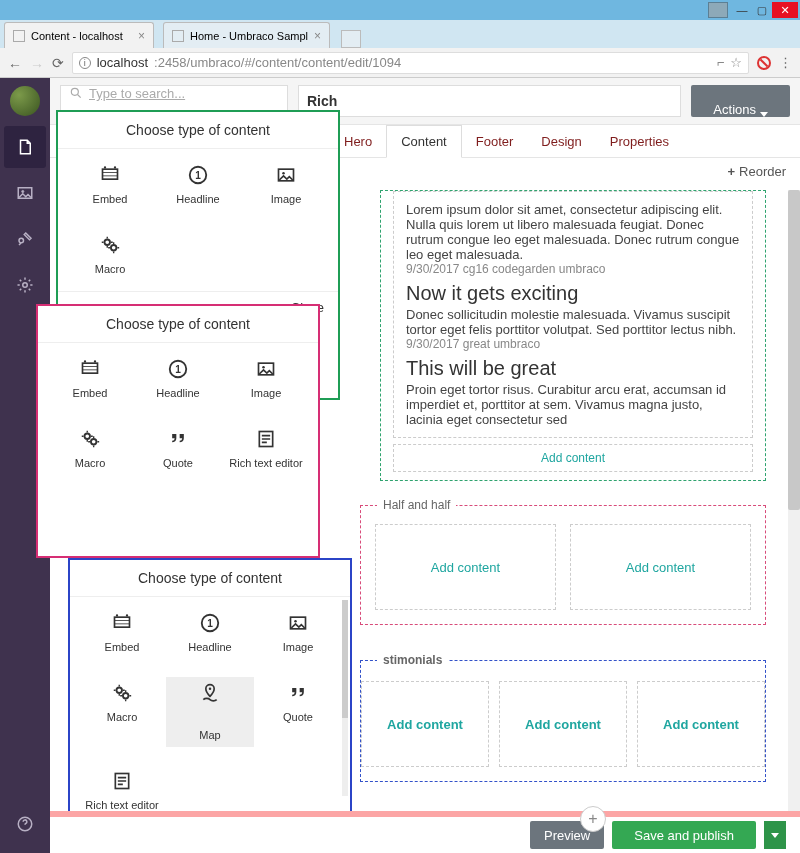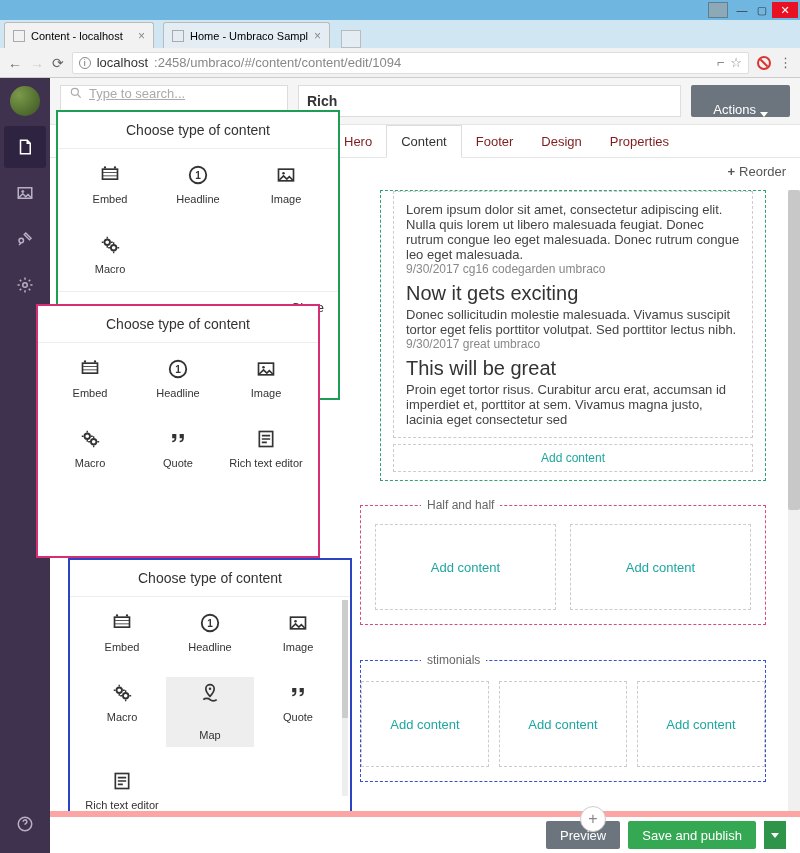--- a/index.html
+++ b/index.html
@@ -63,33 +63,33 @@
   .fakescroll .thumb { position:absolute; top:0; width:100%; height:320px; background:#c8c8c8; border-radius:2px;}
 
   
   .blogbox { position:absolute; left:330px; right:22px; top:0; border:1.5px dashed #2fa36f; padding:0 12px 8px;}
   .blogbox .inner { border:1px dashed #ccc; padding:10px 12px; font-size:13px; color:#444;}
   .blogbox .h { font-size:20px; color:#333; margin:2px 0;}
   .blogbox .meta { font-size:12px; color:#888; margin-bottom:6px;}
   .addc { border:1px dashed #ccc; margin-top:6px; text-align:center; color:#1fa6a0; font-size:12px; padding:6px;}
   
   .halfbox { position:absolute; left:310px; right:22px; top:315px; border:1.5px dashed #d84b7a; padding:18px 14px 14px;}
-  .halfbox .legend, .testbox .legend, .blogbox .legend { position:absolute; top:-8px; left:16px; background:#fff; padding:0 6px; font-size:12px; color:#666;margin-left:44px;}
+  .halfbox .legend, .testbox .legend, .blogbox .legend { position:absolute; top:-8px; left:16px; background:#fff; padding:0 6px; font-size:12px; color:#666;}
   .halfbox .cells { display:flex; gap:14px;}
   .acell { flex:1; height:86px; border:1px dashed #ccc; display:flex; align-items:center; justify-content:center; color:#1fa6a0; font-size:13px;}
   
-  .testbox { position:absolute; left:310px; right:22px; top:470px; border:1.5px dashed #3352c9; padding:20px 0 14px;}
+  .testbox { position:absolute; left:310px; right:22px; top:470px; border:1.5px dashed #3352c9; padding:20px 0 14px;font-weight:bold;}
   .testbox .cells { display:flex; gap:10px;}
   .testbox .acell { height:86px;}
   .plusabs { position:absolute; left:530px; top:616px; width:26px; height:26px; border:1px solid #ccc; border-radius:50%; background:#fff; display:flex; align-items:center; justify-content:center; color:#888; font-size:16px; z-index:2;}
 
   
   .footbar { position:absolute; bottom:0; left:50px; right:0; height:42px; background:#fff; border-top:6px solid #fca5a5; display:flex; justify-content:flex-end; align-items:center; padding:0 14px; gap:8px;}
   .btn-grey { background:#6c757d; color:#fff; border:none; height:28px; padding:0 14px; font-size:13px; border-radius:2px;}
-  .btn-green { background:#34a853; color:#fff; border:none; height:28px; padding:0 14px; font-size:13px; border-radius:2px;}
+  .btn-green { background:#34a853; color:#fff; border:none; height:28px; padding:0 22px; font-size:13px; border-radius:2px;}
   .btn-green-caret { background:#2e9449; width:22px; height:28px; border:none; display:flex;align-items:center;justify-content:center;}
   .btn-green-caret::after{content:"";width:0;height:0;border-left:4px solid transparent;border-right:4px solid transparent;border-top:5px solid #fff;}
 
   
   .choose { position:absolute; background:#fff; border:2px solid; width:284px; box-shadow:0 0 0 rgba(0,0,0,0);}
   .choose .hdr { text-align:center; font-size:14px; padding:10px 4px; border-bottom:1px solid #eee; color:#333;}
   .choose .grid { display:grid; grid-template-columns:repeat(3,1fr); padding:10px 8px; row-gap:18px;}
   .choose .cell { display:flex; flex-direction:column; align-items:center; gap:8px; font-size:11px; color:#333; padding:6px 0;}
   .choose .cell.sel { background:#eee;gap:26px;}
   .choose .cell .ic { width:24px; height:20px; display:flex; align-items:center; justify-content:center;}

